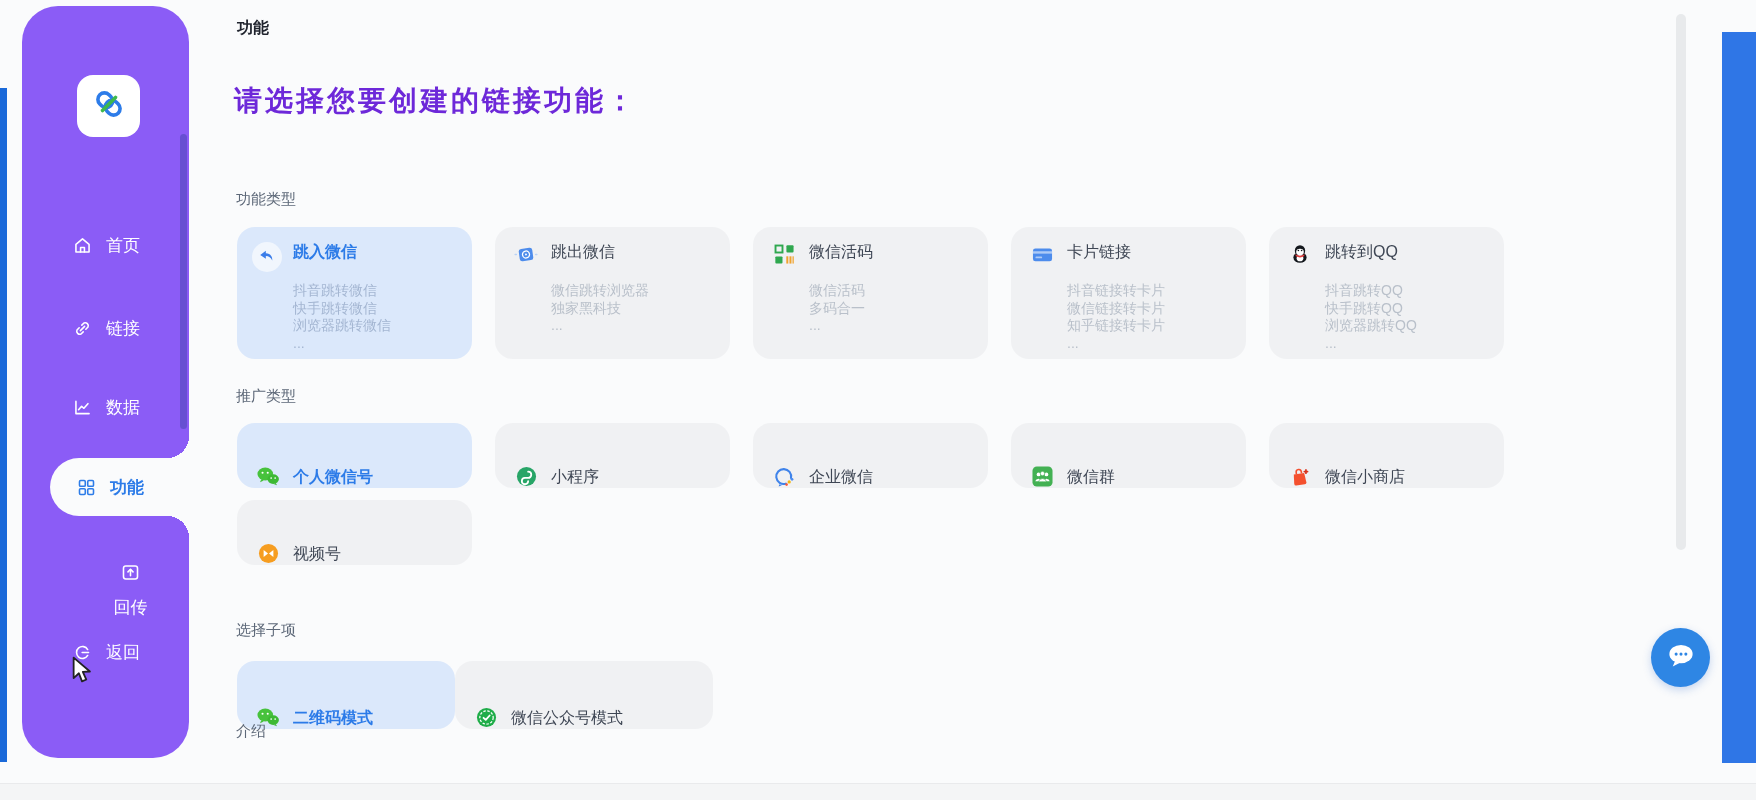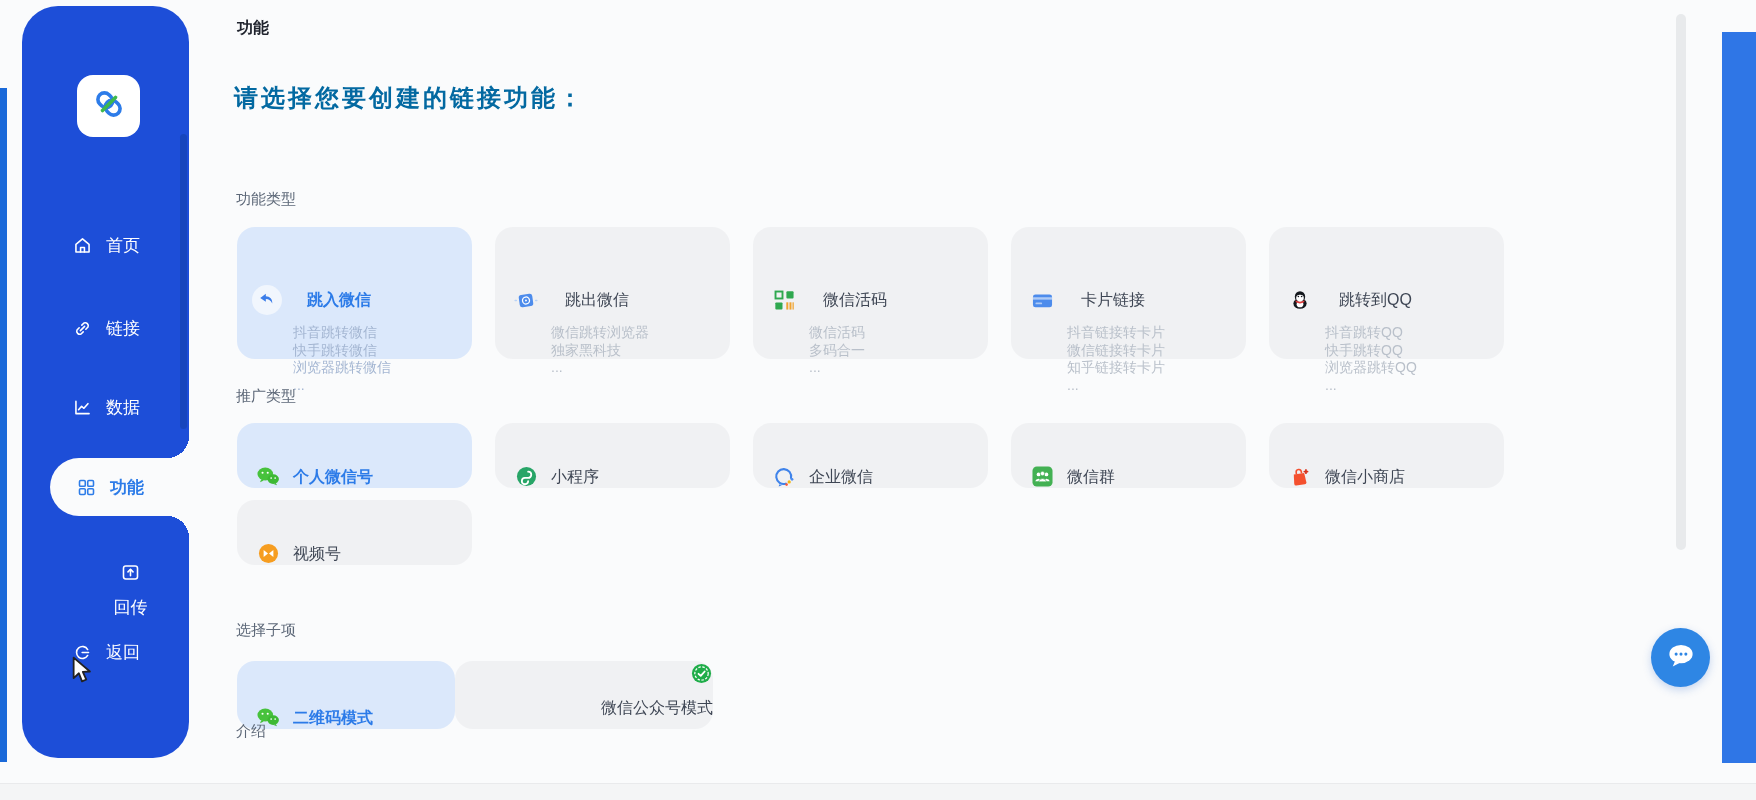--- a/index.html
+++ b/index.html
@@ -9,46 +9,46 @@
     font-family:"Liberation Sans","DejaVu Sans",sans-serif;
     -webkit-font-smoothing:antialiased;
   }
   
   .left-strip{position:absolute;left:0;top:88px;width:7px;height:674px;background:#1a69d9;}
   .right-strip{position:absolute;left:1722px;top:32px;width:34px;height:731px;background:#2f76e6;}
   .bottom-divider{position:absolute;left:0;top:783px;width:1756px;height:1px;background:#e9eaec;}
   .bottom-area{position:absolute;left:0;top:784px;width:1756px;height:16px;background:#f4f5f6;}
   .main-scrollbar{position:absolute;left:1676px;top:14px;width:10px;height:536px;border-radius:6px;background:#e8eaec;}
   
-  .sidebar{position:absolute;left:22px;top:6px;width:167px;height:752px;background:#1d4ed8;border-radius:36px;}
+  .sidebar{position:absolute;left:22px;top:6px;width:167px;height:752px;background:#8b5cf6;border-radius:36px;}
   .sidebar-scroll{position:absolute;right:2px;top:128px;width:7px;height:295px;border-radius:4px;background:rgba(10,50,120,0.28);}
   .logo{position:absolute;left:55px;top:69px;width:63px;height:62px;background:#fff;border-radius:16px;
         display:flex;align-items:center;justify-content:center;}
   .nav-item{position:absolute;left:0;width:100%;height:44px;display:flex;align-items:center;gap:13px;
             padding-left:50px;box-sizing:border-box;color:#fff;font-size:17px;cursor:pointer;}
   .nav-item .nav-icon{width:21px;height:21px;display:inline-flex;align-items:center;justify-content:center;}
   .nav-item .nav-icon svg{width:21px;height:21px;stroke:currentColor;fill:none;stroke-width:1.8;stroke-linecap:round;stroke-linejoin:round;}
   .nav-item.active{left:28px;width:auto;right:0;height:58px;background:#fafbfc;color:#2d7ce8;
                    border-radius:29px 0 0 29px;padding-left:26px;font-weight:bold;}
   .nav-item.active .fillet{position:absolute;right:0;width:22px;height:22px;}
   .nav-item.active .fillet.top{top:-22px;background:radial-gradient(circle at 0 0, rgba(0,0,0,0) 22px, #fafbfc 22px);}
   .nav-item.active .fillet.bottom{bottom:-22px;background:radial-gradient(circle at 0 100%, rgba(0,0,0,0) 22px, #fafbfc 22px);}
   
   .header-label{position:absolute;left:237px;top:18px;font-size:16px;font-weight:bold;color:#20242e;}
-  .page-title{position:absolute;left:234px;top:82px;font-size:24px;font-weight:bold;color:#0369a1;letter-spacing:3px;}
+  .page-title{position:absolute;left:234px;top:82px;font-size:28px;font-weight:bold;color:#6d28d9;letter-spacing:3px;}
   .section-label{position:absolute;left:236px;font-size:15px;color:#5d6878;}
   #label0{top:190px;} #label1{top:387px;} #label2{top:598px;margin-top:23px;} #label3{top:722px;}
   .cards-row{position:absolute;left:237px;display:flex;}
   #row0{top:227px;gap:23px;}
   #row1{top:423px;width:1268px;flex-wrap:wrap;gap:12px 23px;}
   #row2{top:661px;}
   .card{background:#f0f1f3;border-radius:18px;box-sizing:border-box;cursor:pointer;}
   .card.selected{background:#dbe8fb;}
   .card-lg{width:235px;height:132px;padding:15px 10px 0 19px;}
-  .card-head{display:flex;align-items:center;gap:27px;height:32px;margin-top:42px;}
+  .card-head{display:flex;gap:13px;height:32px;}
   .card-icon{display:inline-flex;align-items:center;justify-content:center;width:24px;height:24px;flex:none;}
   .card-icon.bubble{width:30px;height:30px;border-radius:50%;background:rgba(255,255,255,0.6);margin-left:-4px;margin-right:-2px;}
   .card-title{font-size:16px;color:#3e4654;font-weight:500;white-space:nowrap;}
   .card.selected .card-title{color:#2c7be8;font-weight:bold;}
   .card-lines{margin:8px 0 0 37px;font-size:14px;line-height:17.5px;color:#b9c0ca;}
   .card.selected .card-lines{color:#a4b6d2;}
   .card-sm{height:65px;width:235px;display:flex;align-items:flex-end;gap:13px;padding-left:19px;}
   #row2 .card-sm{height:68px;}
   
   .chat-fab{position:absolute;left:1651px;top:628px;width:59px;height:59px;border-radius:50%;
@@ -334,21 +334,21 @@
           <ellipse cx="18.7" cy="14.4" rx="6.3" ry="5.3" fill="#3db934"></ellipse>
           <path d="M21.6 18.8 L22.9 21.1 L19.2 19.9 Z" fill="#3db934"></path>
           <circle cx="7" cy="7.4" r="1.15" fill="#fff"></circle>
           <circle cx="12.7" cy="7.4" r="1.15" fill="#fff"></circle>
           <circle cx="16.5" cy="13.2" r="0.95" fill="#fff"></circle>
           <circle cx="20.9" cy="13.2" r="0.95" fill="#fff"></circle>
         </svg>
       </span>
       <span class="card-title">二维码模式</span>
     </div>
-    <div class="card card-sm" style="width: 258px; flex-direction: column;">
+    <div class="card card-sm" style="width: 258px;">
       <span class="card-icon">
         <svg viewBox="0 0 22 22" width="21" height="21">
           <circle cx="11" cy="11" r="10" fill="#1fad49"></circle>
           <circle cx="11" cy="11" r="7" fill="none" stroke="#fff" stroke-width="1.3" stroke-dasharray="2.6 1.6"></circle>
           <path d="M7.9 11.3 L10.2 13.5 L14.3 8.9" fill="none" stroke="#fff" stroke-width="1.9" stroke-linecap="round" stroke-linejoin="round"></path>
         </svg>
       </span>
       <span class="card-title">微信公众号模式</span>
     </div>
   </div>

